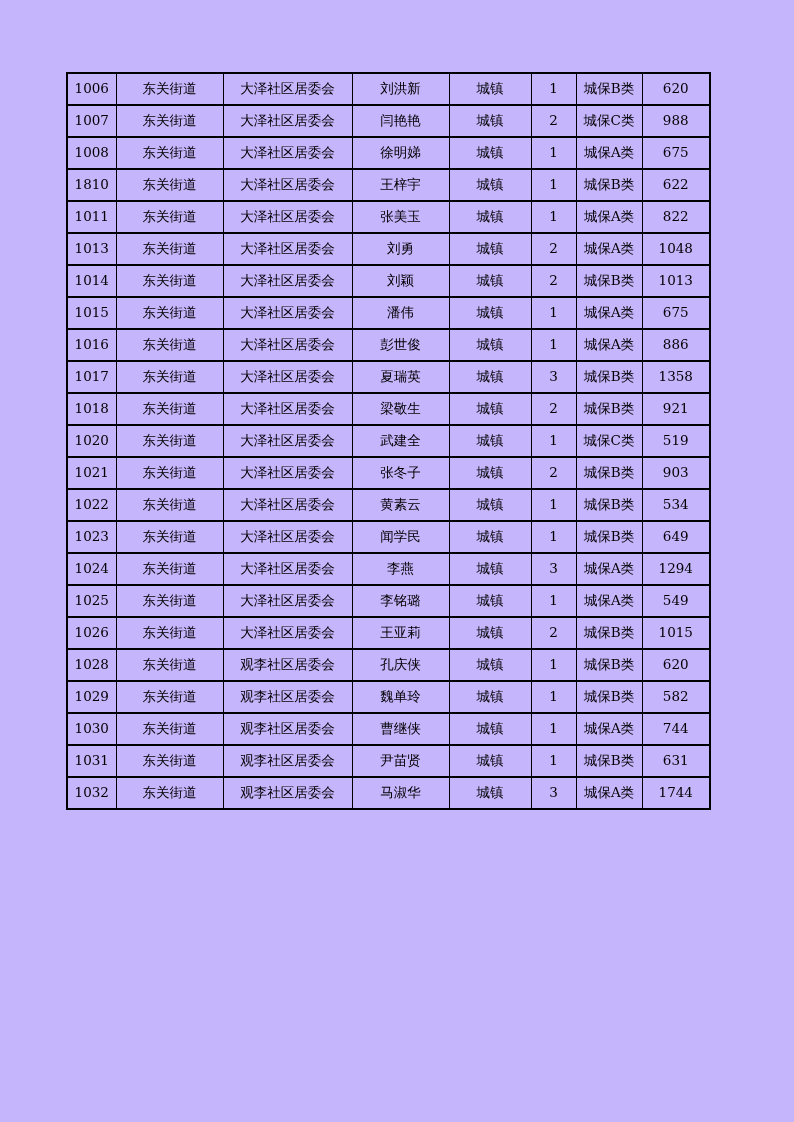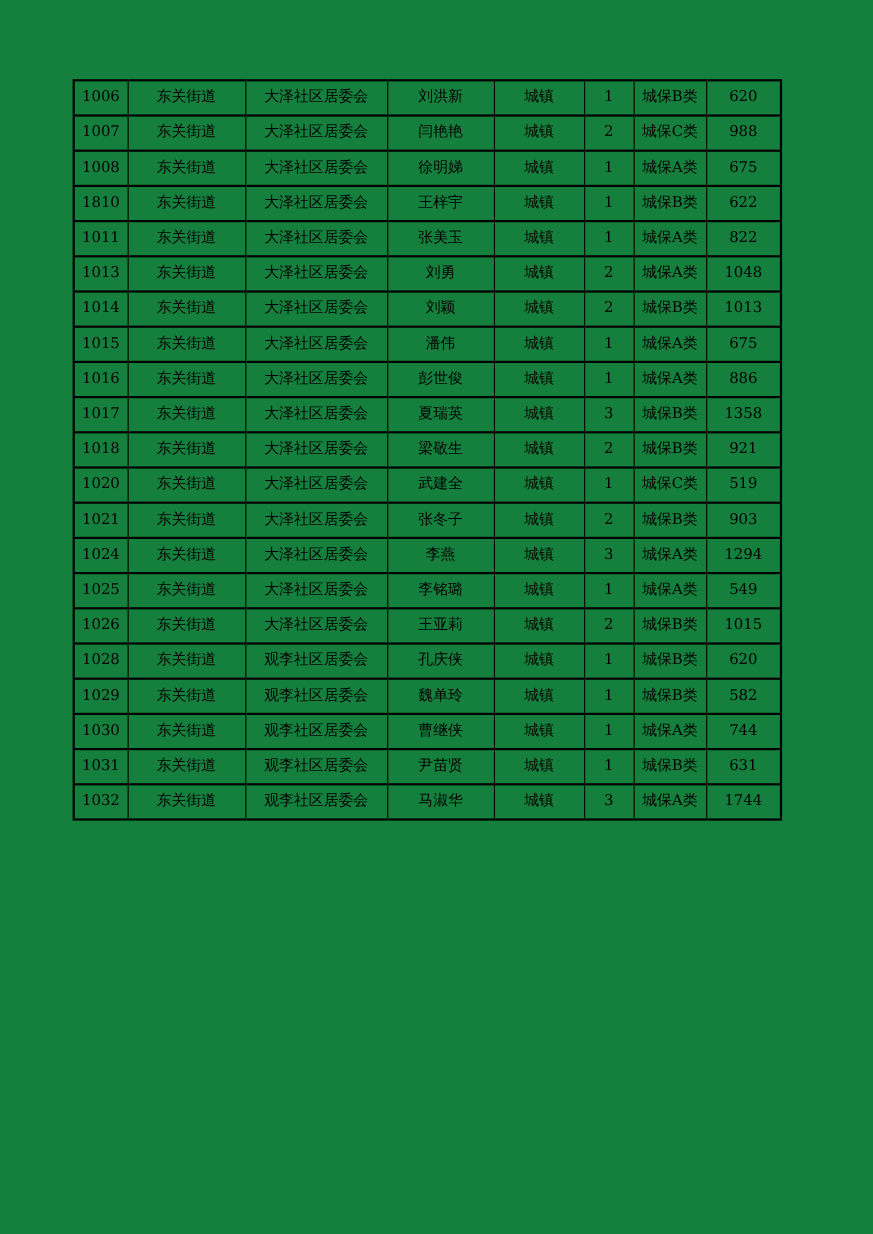--- a/index.html
+++ b/index.html
@@ -4,21 +4,21 @@
 <style>
   html, body {
     margin: 0;
     padding: 0;
     background: #ffffff;
   }
   .page {
     position: relative;
     width: 794px;
     height: 1122px;
-    background: #15803d;
+    background: #c4b5fd;
     overflow: hidden;
     font-family: "DejaVu Serif", "Liberation Serif", serif;
     color: #000000;
   }
   table.data-table {
     position: absolute;
     left: 66px;
     top: 72px;
     width: 643px;
     border-collapse: collapse;
@@ -180,20 +180,40 @@
           <td>1021</td>
           <td>东关街道</td>
           <td>大泽社区居委会</td>
           <td>张冬子</td>
           <td>城镇</td>
           <td>2</td>
           <td>城保B类</td>
           <td>903</td>
         </tr>
         <tr>
+          <td>1022</td>
+          <td>东关街道</td>
+          <td>大泽社区居委会</td>
+          <td>黄素云</td>
+          <td>城镇</td>
+          <td>1</td>
+          <td>城保B类</td>
+          <td>534</td>
+        </tr>
+        <tr>
+          <td>1023</td>
+          <td>东关街道</td>
+          <td>大泽社区居委会</td>
+          <td>闻学民</td>
+          <td>城镇</td>
+          <td>1</td>
+          <td>城保B类</td>
+          <td>649</td>
+        </tr>
+        <tr>
           <td>1024</td>
           <td>东关街道</td>
           <td>大泽社区居委会</td>
           <td>李燕</td>
           <td>城镇</td>
           <td>3</td>
           <td>城保A类</td>
           <td>1294</td>
         </tr>
         <tr>

